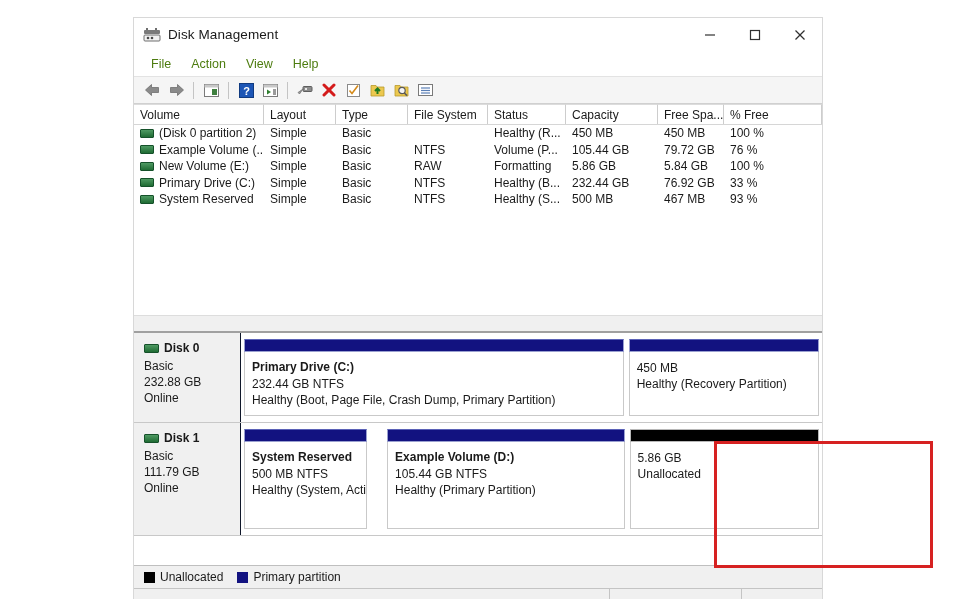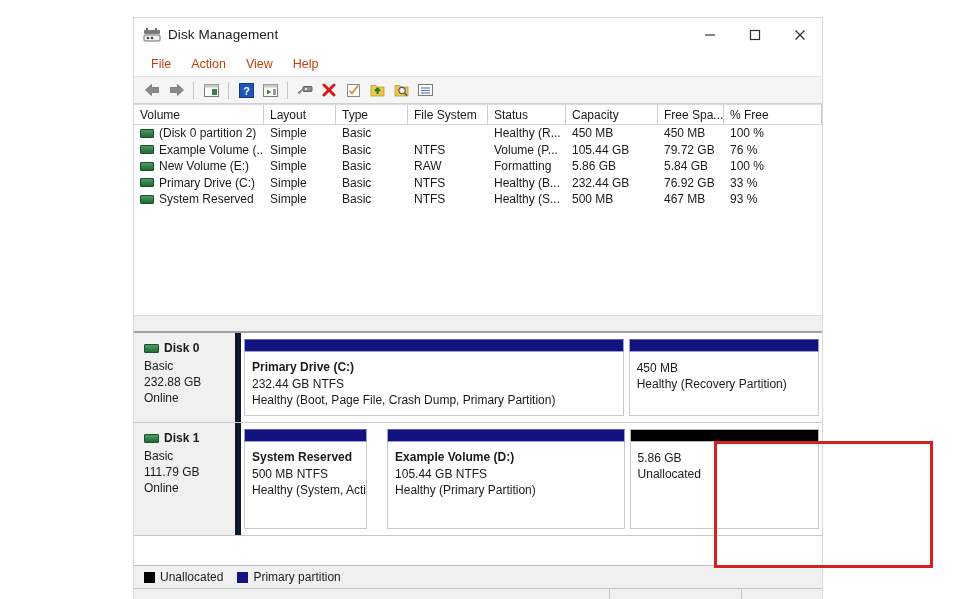--- a/index.html
+++ b/index.html
@@ -64,21 +64,21 @@
 
   
   .menubar {
     height: 25px;
     min-height: 25px;
     background: #ffffff;
     display: flex;
     align-items: center;
     padding-left: 8px;
     font-size: 12.5px;
-    color: #c2410c;
+    color: #4d7c0f;
   }
   .menu-item {
     padding: 2px 9px;
     margin-right: 2px;
   }
 
   
   .toolbar {
     height: 26px;
     min-height: 26px;
@@ -176,21 +176,21 @@
     border-bottom: 1px solid #c8c8c8;
     box-sizing: border-box;
   }
   #disk-row-0 { height: 90px; }
   #disk-row-1 { height: 113px; }
 
   .disk-info {
     width: 107px;
     min-width: 107px;
     background: #f0f0f0;
-    border-right: 6px solid #0f172a;
+    border-right: 1px solid #0f172a;
     box-sizing: border-box;
     padding: 8px 0 0 10px;
     font-size: 12px;
     color: #1a1a1a;
   }
   .disk-title-line {
     display: flex;
     align-items: center;
     font-weight: bold;
     margin-bottom: 3px;

